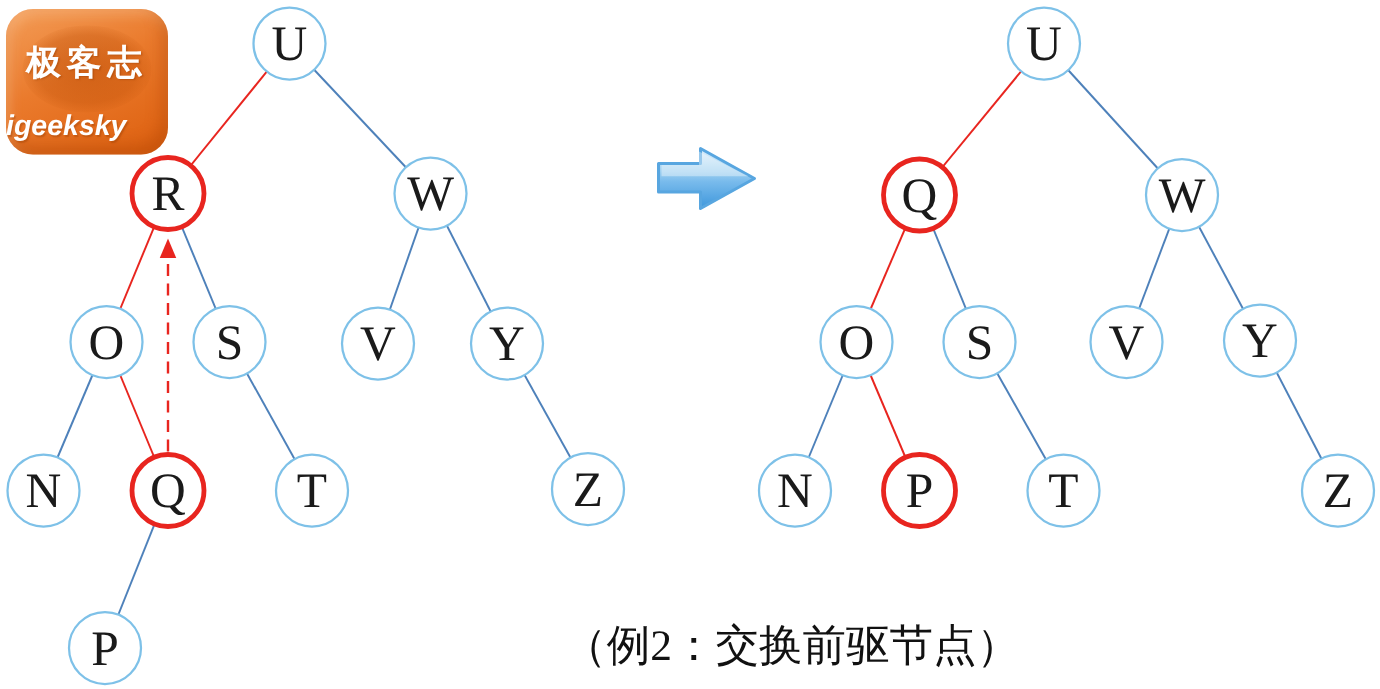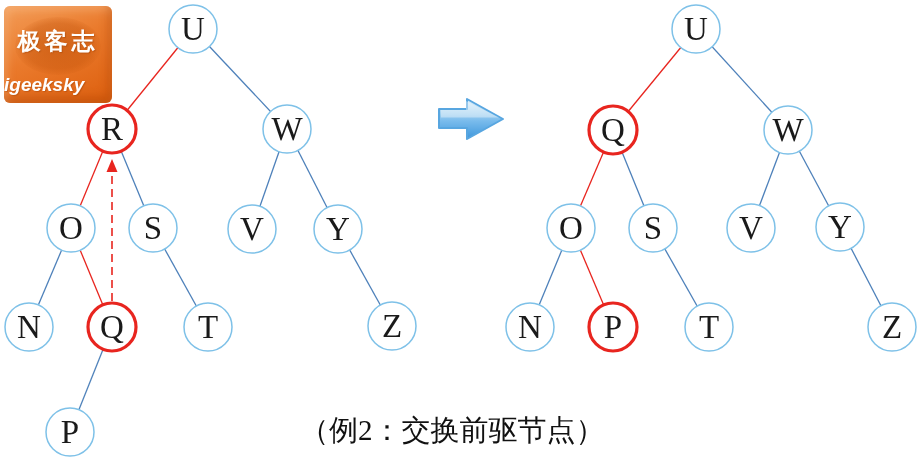--- a/index.html
+++ b/index.html
@@ -19,21 +19,21 @@
   #diagram-svg text.node-label {
     font-family: "Liberation Serif", "DejaVu Serif", serif;
     font-size: 33px;
     fill: #1a1a1a;
     text-anchor: middle;
   }
   .logo {
     position: absolute;
     left: 4px; top: 6px;
     width: 108px; height: 97px;
-    border-radius: 6px;
+    border-radius: 18px;
     background: linear-gradient(155deg, #f39d58 0%, #ea7a2c 45%, #dd5f0e 100%);
     box-shadow: inset -4px -6px 10px rgba(160,60,0,0.35),
                 inset 3px 4px 8px rgba(255,205,160,0.35);
   }
   .logo-ellipse {
     position: absolute;
     left: 11px; top: 11px;
     width: 86px; height: 58px;
     border-radius: 50%;
     background: radial-gradient(ellipse at center,
@@ -62,21 +62,21 @@
     font-size: 19px;
     font-style: italic;
     font-weight: bold;
     font-family: "Liberation Sans", "DejaVu Sans", sans-serif;
     text-shadow: 1px 1px 1px rgba(150,60,0,0.4);
   }
   .caption {
     position: absolute;
     left: 300px; top: 411px;
     width: 380px;
-    text-align: left;
+    text-align: right;
     font-size: 29px;
     color: #111111;
     font-family: "Liberation Serif", "DejaVu Serif", serif;
     white-space: nowrap;
   }
 </style>
 </head>
 <body>
 
 <div id="stage">

